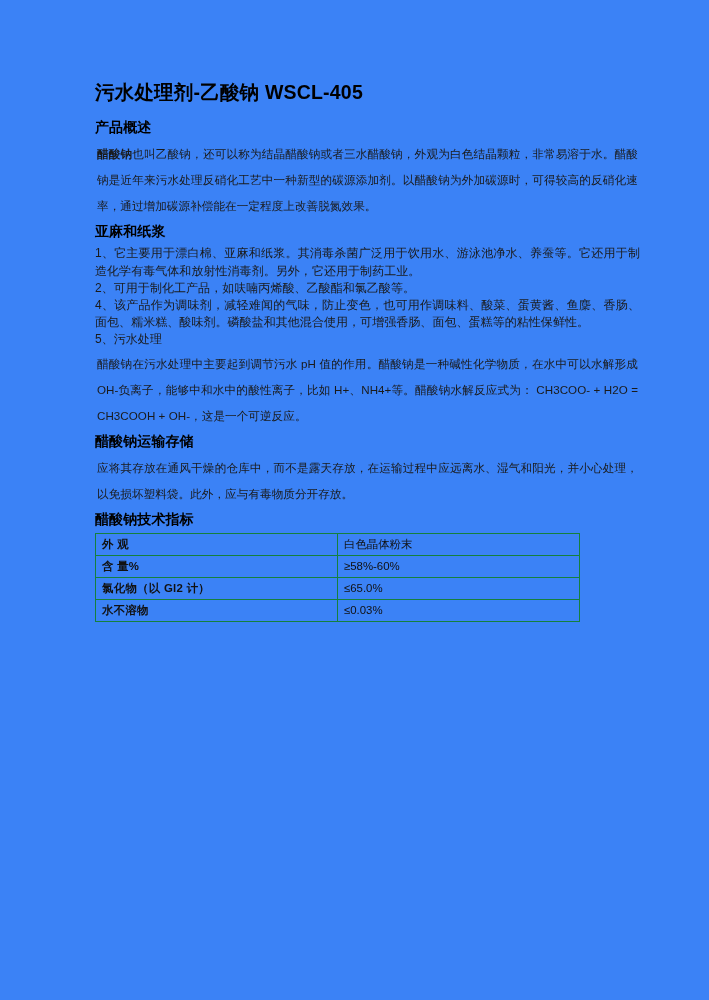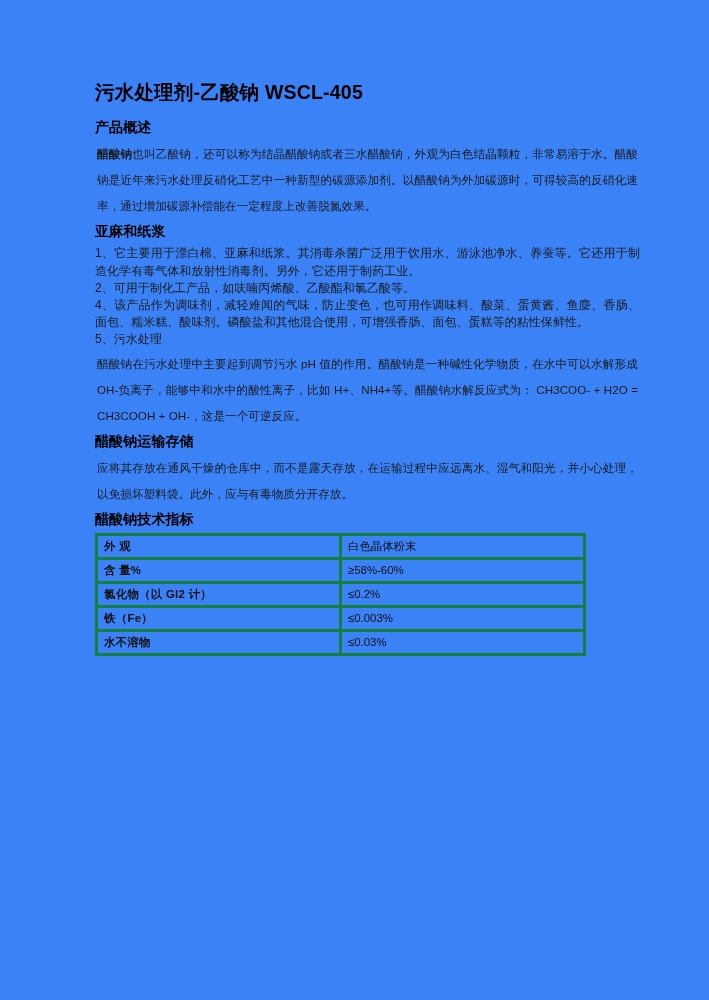--- a/index.html
+++ b/index.html
@@ -73,21 +73,21 @@
   }
 
   
   table.spec {
     border-collapse: collapse;
     width: 458px;
     margin-top: 3px;
     table-layout: fixed;
   }
   table.spec td {
-    border: 3px solid #15803d;
+    border: 1px solid #15803d;
     padding: 3px 6px 3px 6px;
     font-size: 11.4px;
     line-height: 15px;
     height: 15px;
     vertical-align: middle;
     color: #111;
   }
   table.spec td.k {
     width: 229px;
     font-weight: bold;
@@ -136,25 +136,21 @@
           <tr>
             <td class="k">外  观</td>
             <td class="v">白色晶体粉末</td>
           </tr>
           <tr>
             <td class="k">含  量%</td>
             <td class="v">≥58%-60%</td>
           </tr>
           <tr>
             <td class="k">氯化物（以 Gl2 计）</td>
-            <td class="v">≤0.2%</td>
-          </tr>
-          <tr>
-            <td class="k">铁（Fe）</td>
-            <td class="v">≤0.003%</td>
+            <td class="v">≤65.0%</td>
           </tr>
           <tr>
             <td class="k">水不溶物</td>
             <td class="v">≤0.03%</td>
           </tr>
         </tbody>
       </table>
     </div>
 
   </div>

